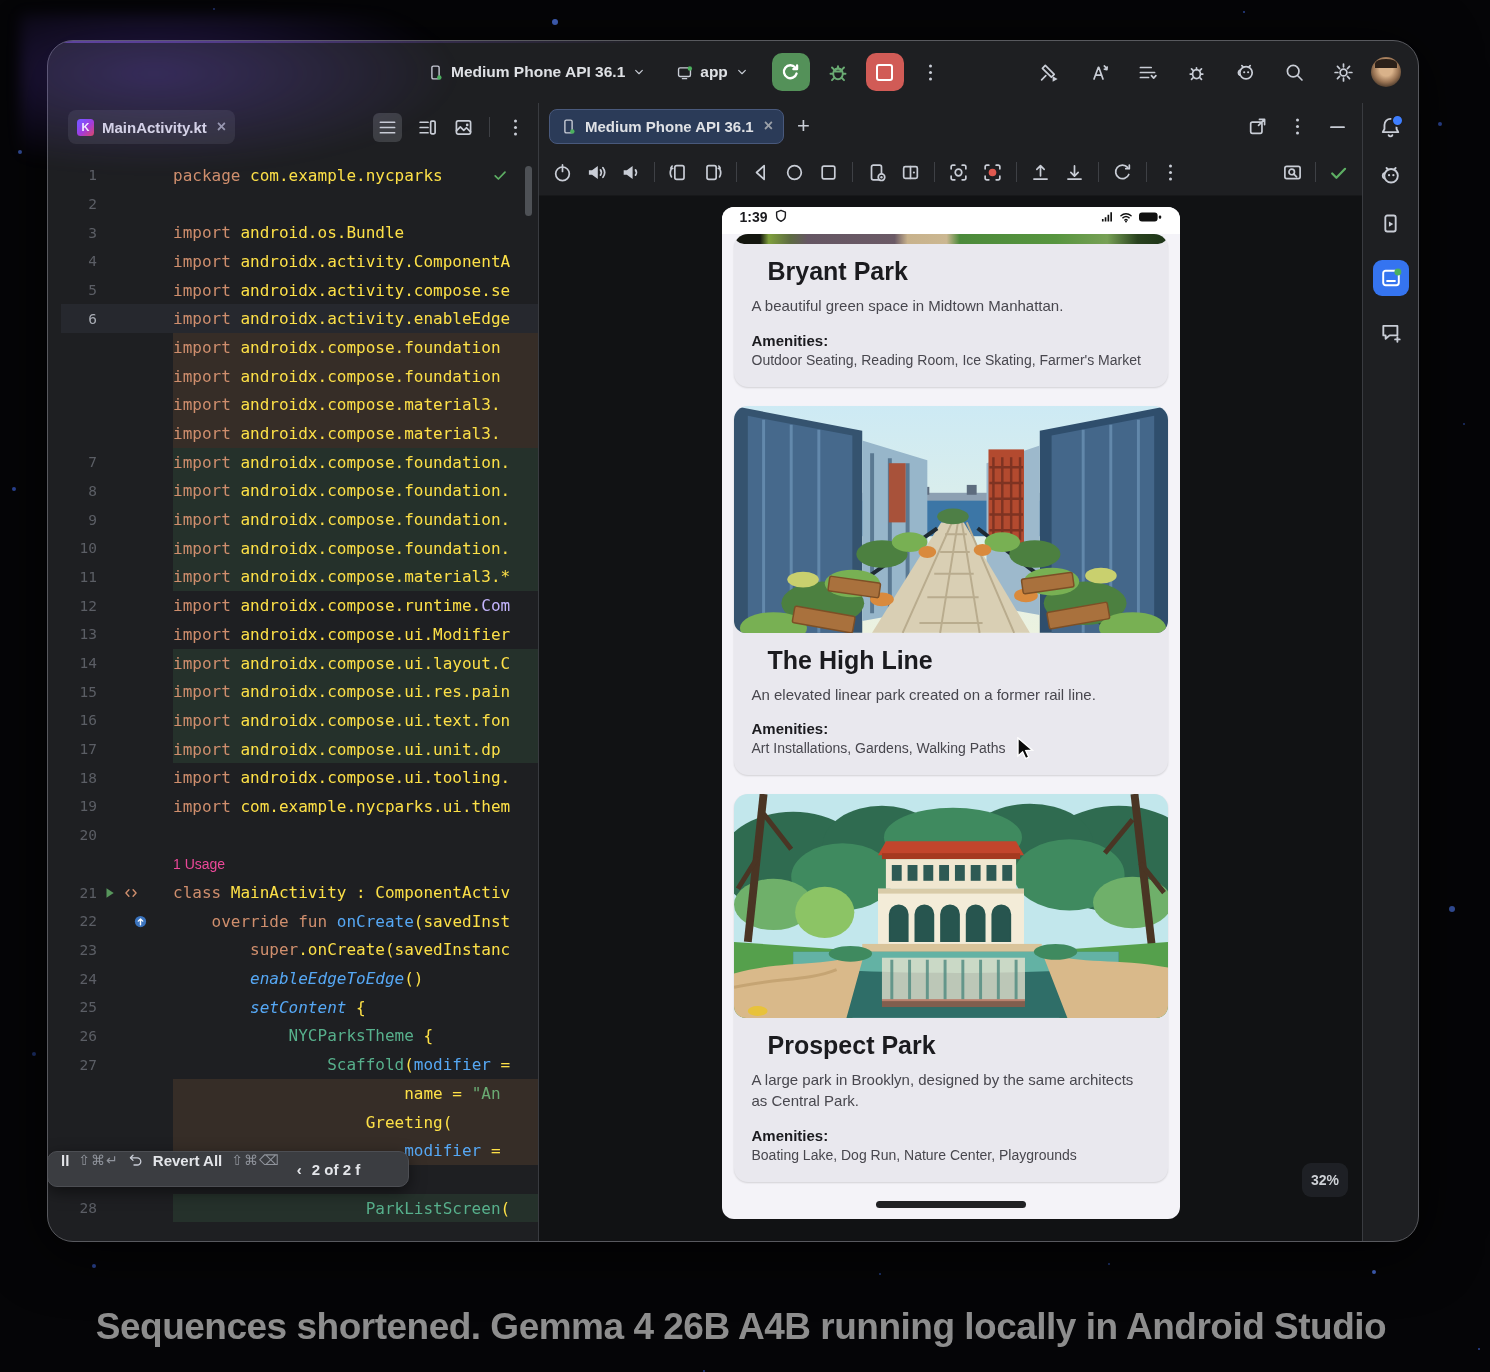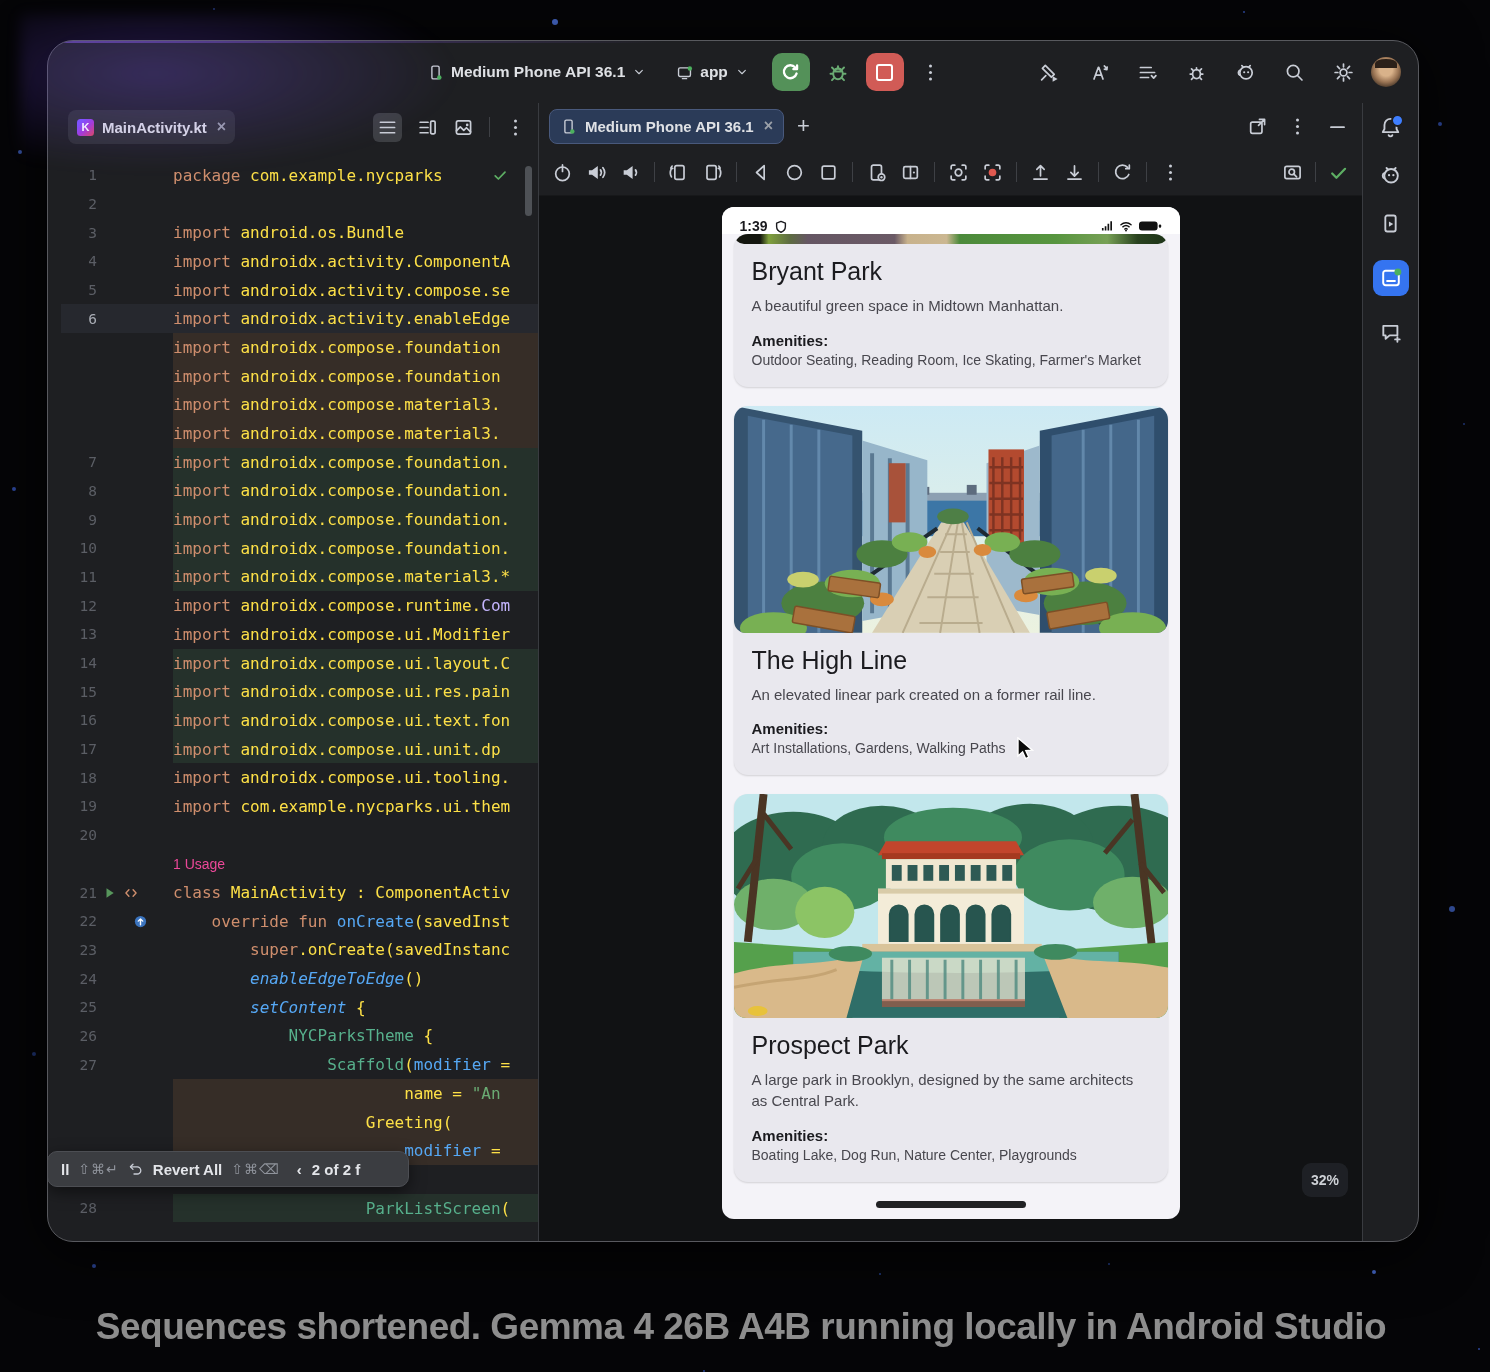--- a/index.html
+++ b/index.html
@@ -82,51 +82,51 @@
   .bg-caret{background:#26282e;}
   .tok-k{color:#cf8e6d;} .tok-p{color:#fde047;} .tok-f{color:#56a8f5;}
   .tok-fi{color:#56a8f5;font-style:italic;} .tok-c{color:#57b08c;}
   .tok-s{color:#6aab73;} .tok-y{color:#c4b5fd;}
   .tok-g{color:#ec4899;font-size:14px;font-family:"Liberation Sans",sans-serif;text-align:center;}
   .row-check{position:absolute;right:30px;top:6px;width:16px;height:16px;}
   .scroll-thumb{position:absolute;right:6px;top:63px;width:7px;height:50px;background:#4e5156;border-radius:4px;}
 
   
   .diff-bar{position:absolute;left:-14px;top:1048px;width:362px;height:36px;background:#3b3d41;border:1px solid #4c4e53;
-    border-radius:10px;box-shadow:0 5px 16px rgba(0,0,0,.5);display:flex;align-items:center;gap:9px;
+    border-radius:10px;box-shadow:0 5px 16px rgba(0,0,0,.5);display:flex;gap:9px;
     padding:0 13px;box-sizing:border-box;color:#e3e5e9;font-size:15px;font-weight:700;z-index:6;overflow:hidden;}
   .db-keys{color:#8f939b;font-weight:400;font-size:14px;letter-spacing:1px;}
   .db-nav{margin-left:8px;display:flex;gap:10px;align-items:center;white-space:nowrap;}
   .db-undo{width:16px;height:16px;}
 
   
   .emu-tabs{height:46px;display:flex;align-items:center;padding:0 14px 0 10px;}
   .emu-tab{display:flex;align-items:center;gap:8px;height:33px;padding:0 10px;border-radius:8px;background:#2b3b58;
     border:1px solid #49597c;color:#dfe1e5;font-size:15px;font-weight:600;}
   .emu-plus{margin-left:13px;font-size:22px;color:#c9cdd6;line-height:1;}
   .emu-tab-right{margin-left:auto;display:flex;align-items:center;gap:19px;}
   .emu-toolbar{height:46px;display:flex;align-items:center;padding:0 13px;border-bottom:1px solid #17181a;}
   .emu-tools-left{display:flex;align-items:center;gap:13px;}
   .emu-tools-right{margin-left:auto;display:flex;align-items:center;gap:12px;}
   .emu-display{flex:1;background:#111214;position:relative;display:flex;justify-content:center;}
 
   
   .phone{margin-top:11px;width:458px;height:1012px;background:#f4f3f8;border-radius:12px;overflow:hidden;
     display:flex;flex-direction:column;}
-  .statusbar{height:25px;background:#fff;display:flex;align-items:flex-end;gap:6px;padding:2px 18px 0;flex:none;
+  .statusbar{height:25px;background:#fff;display:flex;align-items:flex-start;gap:6px;padding:2px 18px 0;flex:none;
     font-size:14px;font-weight:700;color:#1b1b1f;}
   .sb-right{margin-left:auto;display:flex;align-items:center;gap:5px;color:#111;}
   .phone-content{flex:1;padding:0 12px;overflow:hidden;}
   .card{background:#e9e8ee;border-radius:14px;margin-bottom:19px;overflow:hidden;box-shadow:0 1px 2px rgba(0,0,0,.14);}
   .card-strip{height:10px;border-radius:0 0 10px 10px;
     background:linear-gradient(90deg,#14160f 0%,#14160f 6%,#7fa03c 8%,#5d6b42 13%,#655663 17%,#6b5a66 37%,
       #c8b28c 40%,#cbb791 49%,#4c8a3b 52%,#57953f 74%,#77a055 86%,#29421f 93%,#1d3317 100%);}
   .card-img{display:block;width:100%;border-radius:12px;}
   .card-body{padding:13px 18px 19px;}
-  .card-title{font-size:25px;color:#1b1b1f;margin:0 0 10px;font-weight:400;}
+  .card-title{font-size:25px;color:#1b1b1f;margin:0 16px 10px;font-weight:700;}
   .card-desc{font-size:15px;color:#48474e;margin:0 0 15px;line-height:1.38;}
   .card-amlabel{font-size:15px;font-weight:700;color:#1b1b1f;margin:6px 0 3px;}
   .card-amval{font-size:14px;color:#48474e;margin:0;}
   .gesture{width:150px;height:7px;border-radius:4px;background:#202124;margin:12px auto 0;}
   .zoom-badge{position:absolute;right:14px;bottom:44px;background:rgba(32,34,38,.95);color:#ced1d6;
     font-size:14px;font-weight:700;padding:9px 9px;border-radius:9px;}
 
   
   .cursor{position:absolute;left:1016px;top:737px;z-index:50;}
   .caption{position:absolute;left:0;right:8px;top:1306px;text-align:center;color:#8d8d8d;

